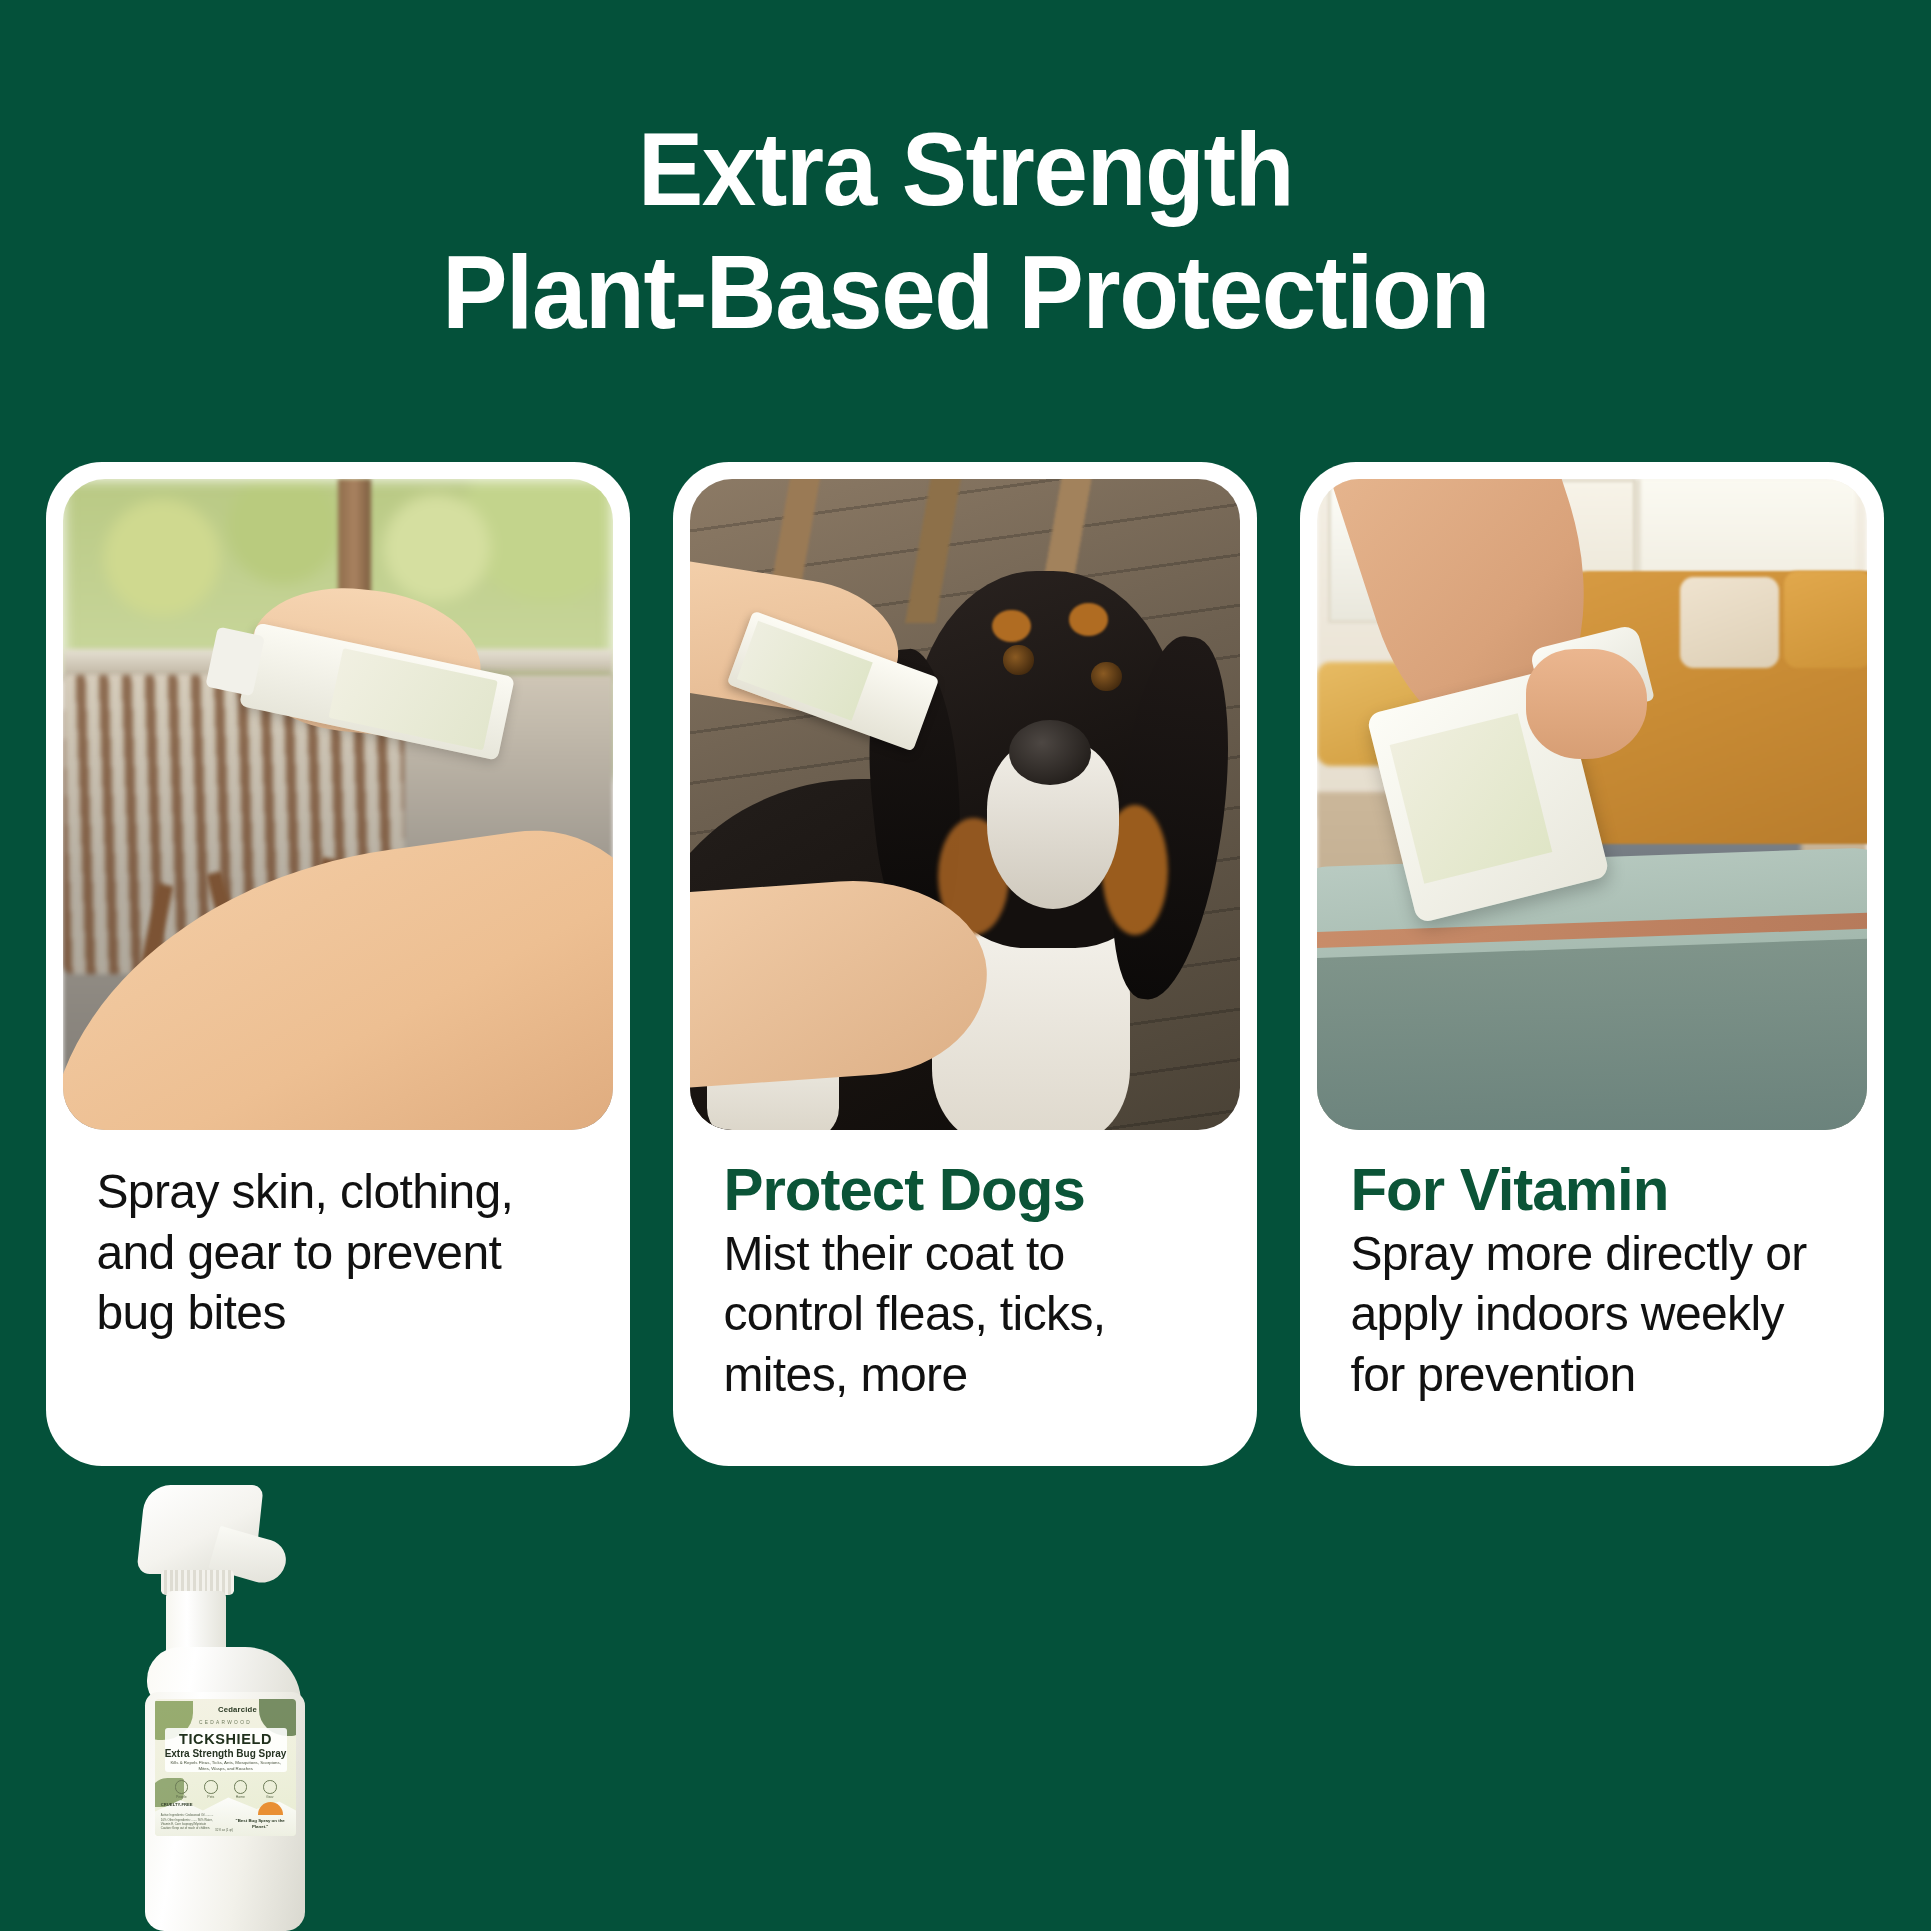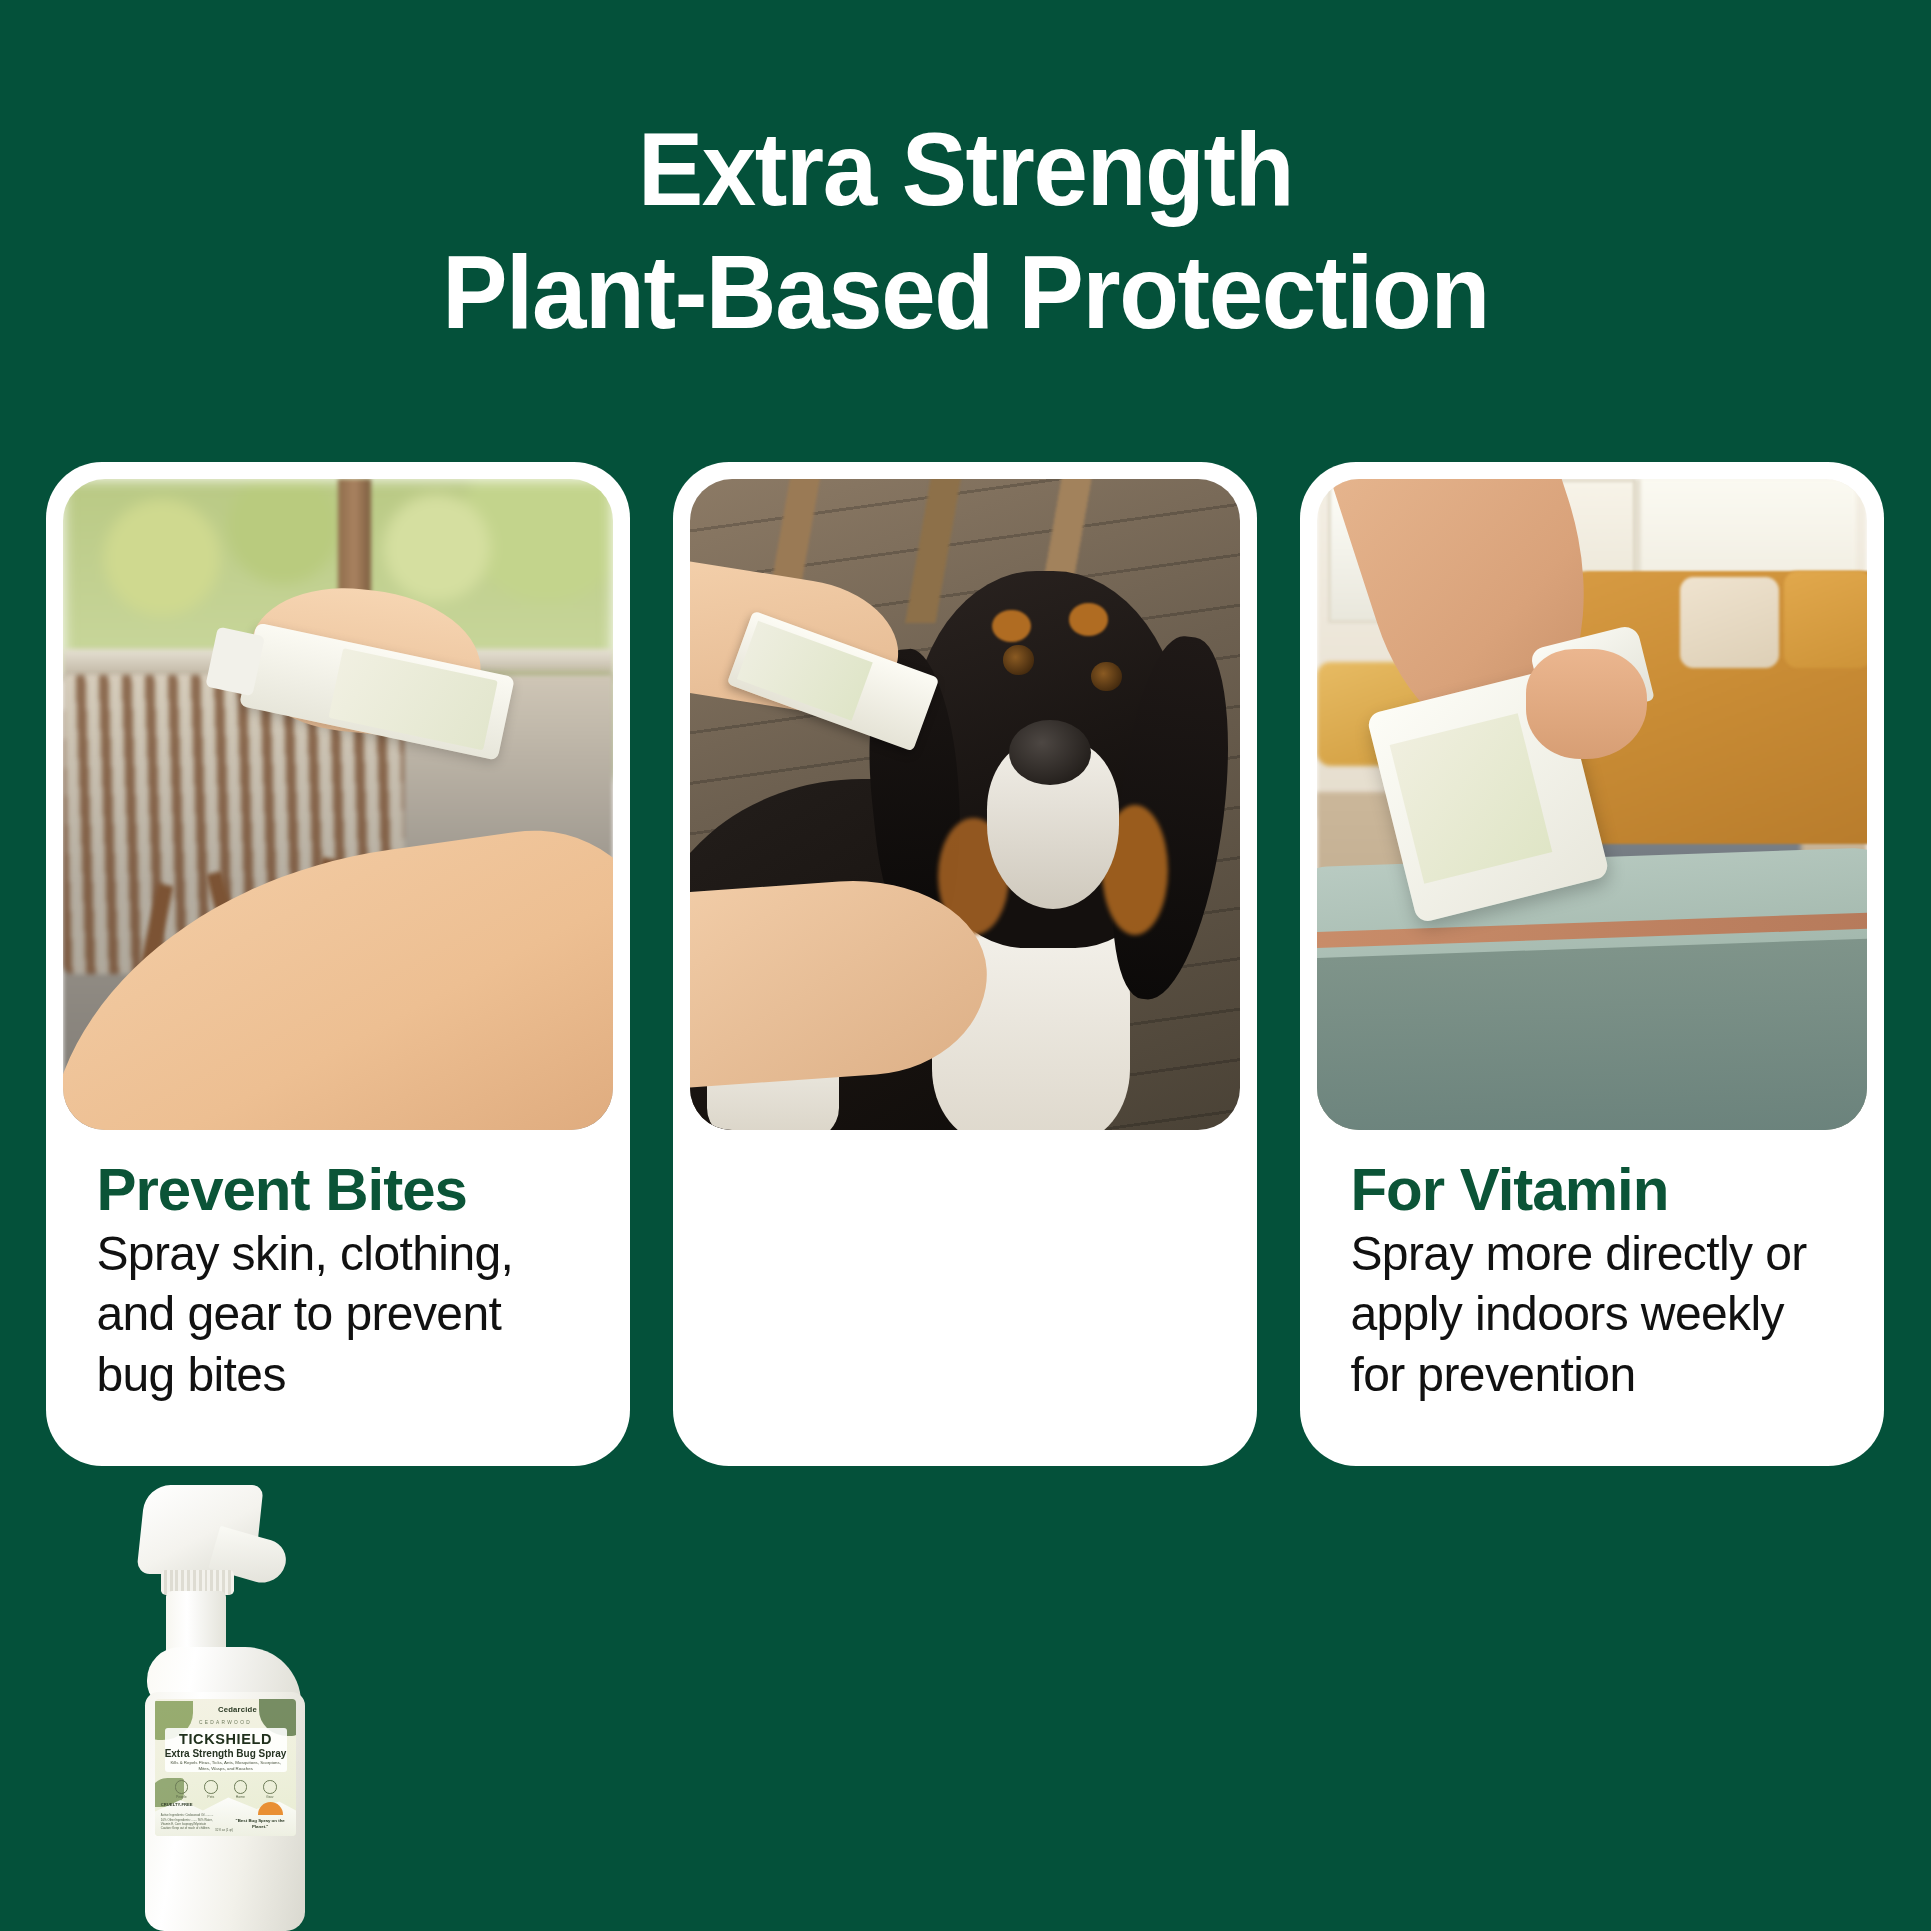--- a/index.html
+++ b/index.html
@@ -553,21 +553,20 @@
           <div class="s1-chairleg" style="left:30%;top:60%;width:3%;height:28%;transform:rotate(-14deg)"></div>
           <div class="s1-chairleg" style="left:44%;top:58%;width:3%;height:30%;transform:rotate(10deg)"></div>
           <div class="s1-arm"></div>
           <div class="s1-hand"></div>
           <div class="s1-bottle">
             <div class="s1-blabel"></div>
           </div>
         </div>
       </div>
       <div class="card-body">
-        <div class="card-title">Prevent Bites</div>
         <div class="card-text">Spray skin, clothing, and gear to prevent bug bites</div>
       </div>
     </div>
 
     <div class="card">
       <div class="card-photo">
         <div class="scene">
           <div class="s2-deck"></div>
           <div class="s2-planks"></div>
           <div class="s2-stool"></div>
@@ -584,20 +583,24 @@
           <div class="s2-brow-l"></div>
           <div class="s2-brow-r"></div>
           <div class="s2-eye-l"></div>
           <div class="s2-eye-r"></div>
           <div class="s2-arm-bot"></div>
           <div class="s2-arm-top"></div>
           <div class="s2-bottle">
             <div class="s2-bottle-label"></div>
           </div>
         </div>
+      </div>
+      <div class="card-body">
+        <div class="card-title">Protect Dogs</div>
+        <div class="card-text">Mist their coat to control fleas, ticks, mites, more</div>
       </div>
     </div>
 
     <div class="card">
       <div class="card-photo">
         <div class="scene">
           <div class="s3-wall"></div>
           <div class="s3-window-l"></div>
           <div class="s3-door"></div>
           <div class="s3-window-r"></div>

